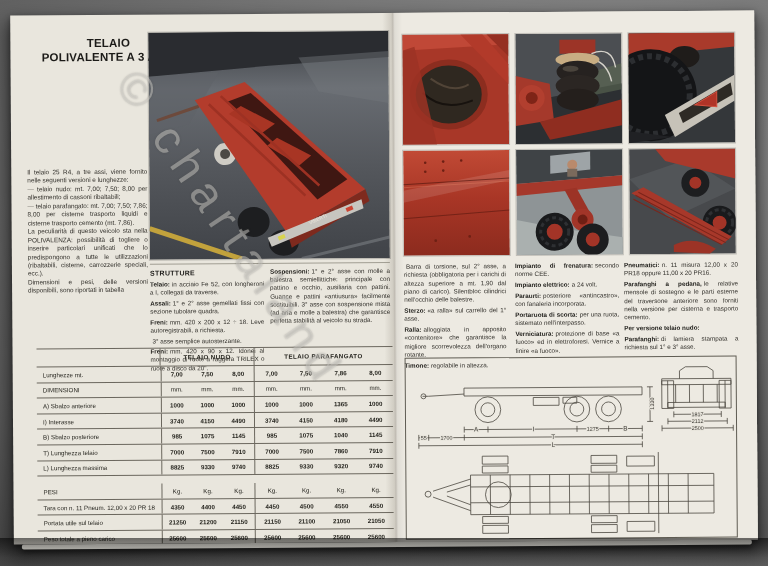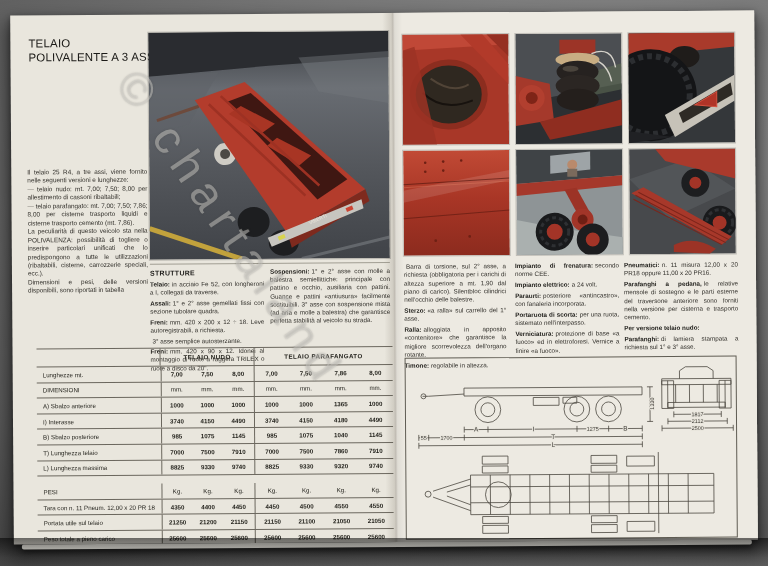--- a/index.html
+++ b/index.html
@@ -12,21 +12,21 @@
     background:#e9e6dd;transform:rotate(-0.4deg);
     box-shadow:0 10px 18px 4px rgba(0,0,0,.55), 0 2px 5px rgba(0,0,0,.4);}
   .brochure::after{content:"";position:absolute;left:8px;right:6px;bottom:-5px;height:5px;
     background:#f4f2ea;border-radius:2px;box-shadow:0 3px 5px rgba(0,0,0,.5);}
   .page-right-tint{position:absolute;left:382px;top:0;right:0;bottom:0;background:#edeae2;}
   .gutter{position:absolute;left:372px;top:0;width:20px;height:100%;
     background:linear-gradient(90deg, rgba(0,0,0,0), rgba(60,50,35,.14) 45%, rgba(40,30,20,.22) 52%, rgba(0,0,0,.06) 62%, rgba(0,0,0,0));}
 
   
   .title{position:absolute;left:18px;top:22px;width:160px;
-    font-size:11.5px;line-height:1.18;font-weight:400;color:#1c1b18;letter-spacing:.2px;}
+    font-size:11.5px;line-height:1.18;font-weight:700;color:#1c1b18;letter-spacing:.2px;text-align:center;}
   .main-photo{position:absolute;left:138px;top:18px;width:240px;height:227px;outline:1px solid rgba(0,0,0,.2);}
   .intro{position:absolute;left:16px;top:153px;width:120px;
     font-size:6.4px;line-height:1.32;color:#33312c;text-align:justify;white-space:pre-line;}
   .rule{position:absolute;left:138px;top:249px;width:240px;height:1px;background:#a09d92;}
   .strut{position:absolute;top:254px;font-size:6.3px;line-height:1.3;color:#33312c;text-align:justify;}
   .strut.c1{left:138px;width:114px;}
   .strut.c2{left:258px;width:120px;}
   .strut .heading{font-size:7px;font-weight:800;color:#1c1b18;margin-bottom:3px;letter-spacing:.3px;}
   .strut p,.speccol p{margin:0 0 2.5px;}
   .strut b,.speccol b{font-weight:700;color:#1f1e1a;margin-right:2px;}

